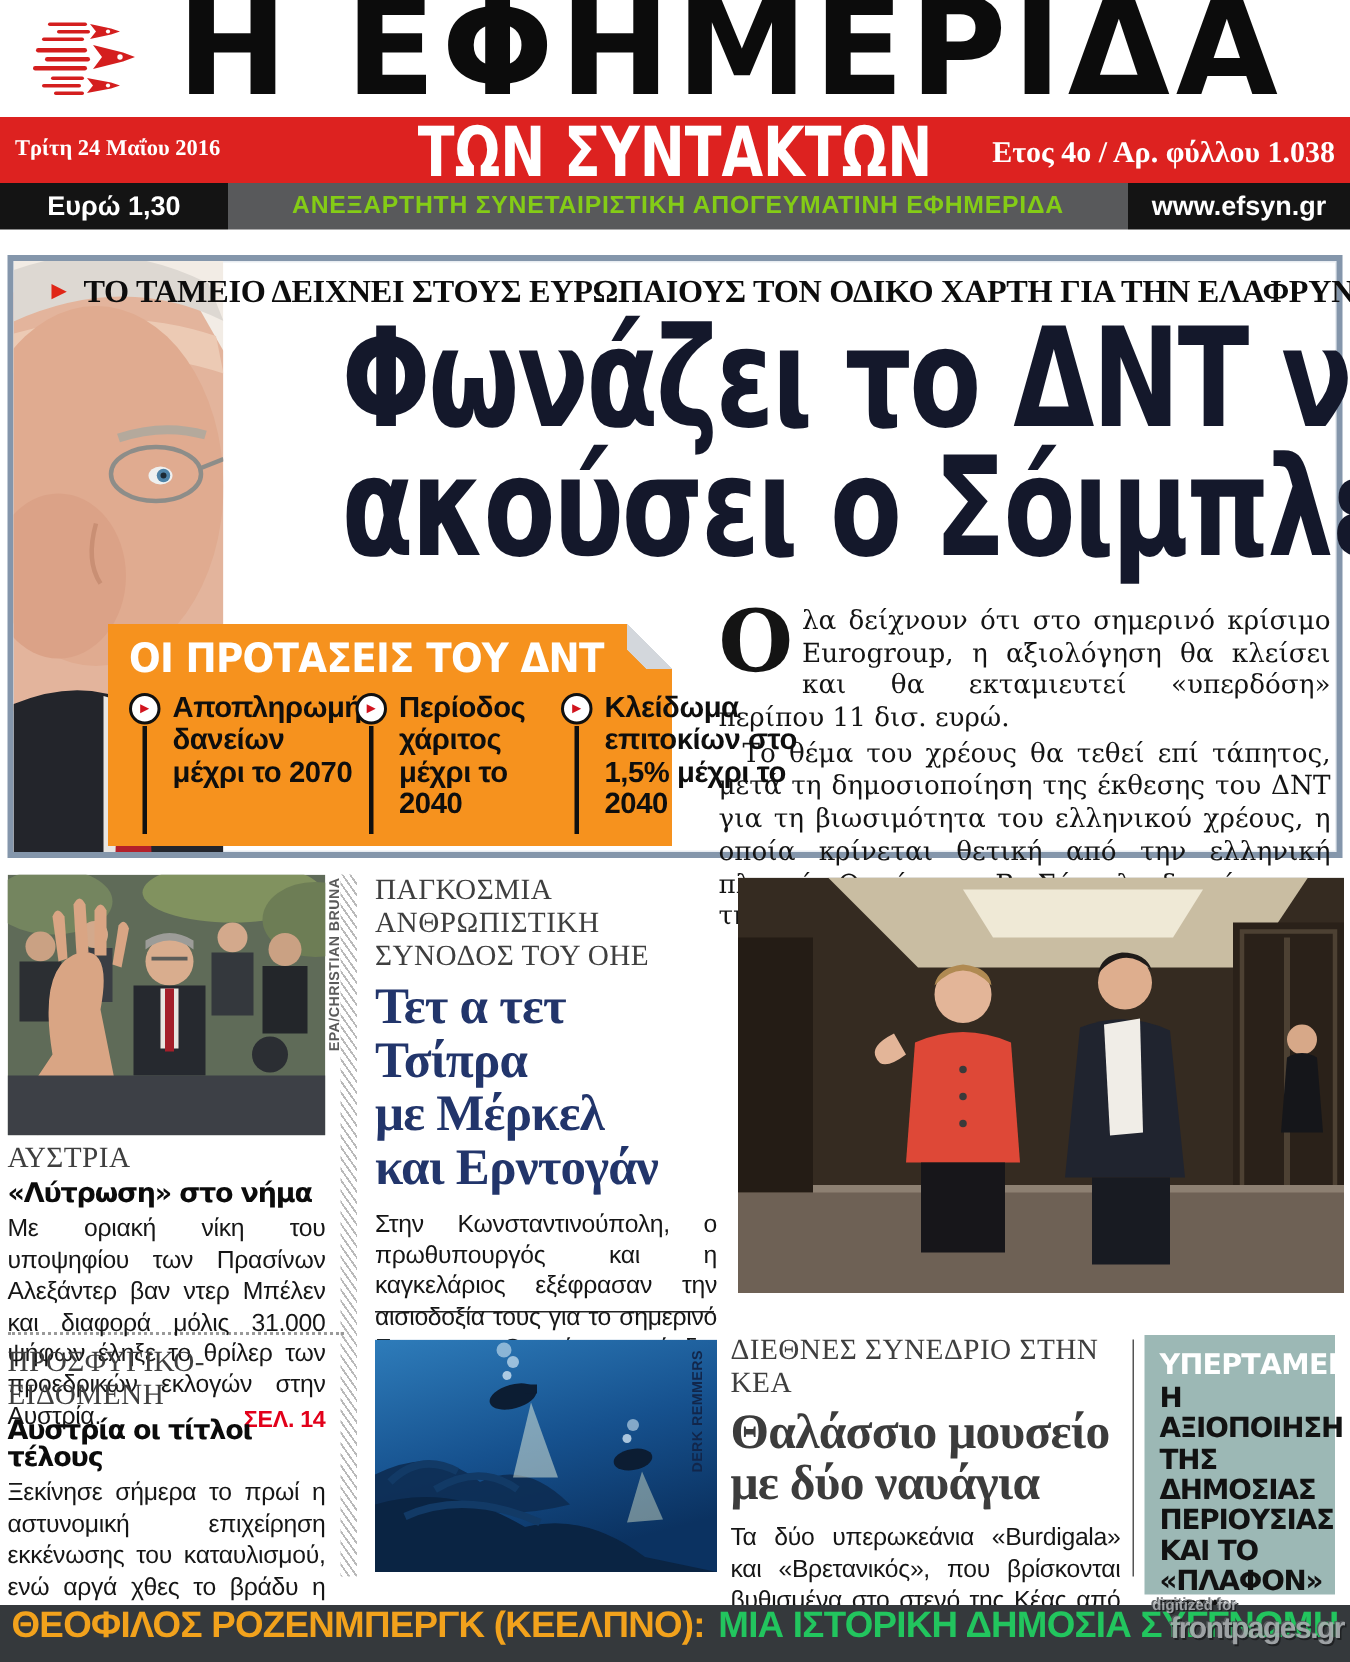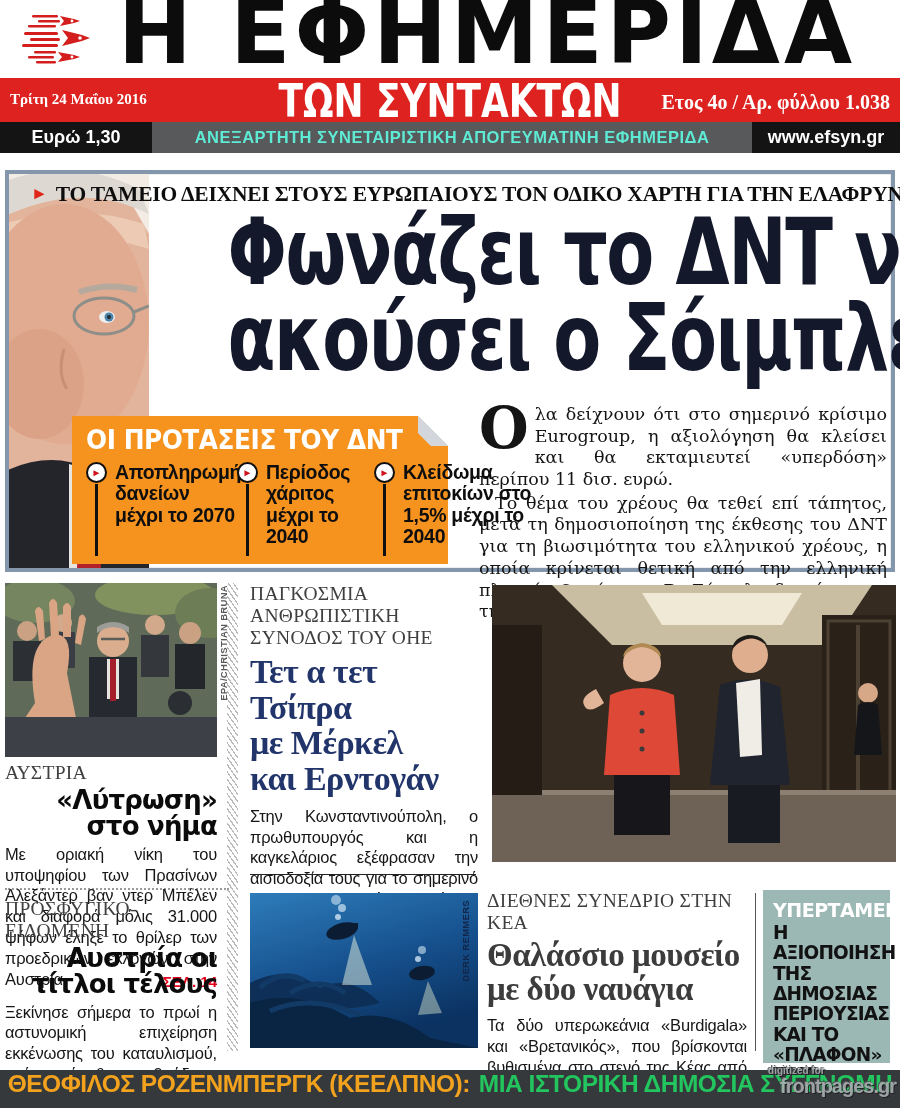--- a/index.html
+++ b/index.html
@@ -21,21 +21,21 @@
   .mast-red { position:absolute; left:0; top:78px; width:900px; height:44px; background:#dd2220; color:#fff; }
   .mast-date { position:absolute; left:10px; top:13px; font-family:"Liberation Serif", serif; font-weight:bold; font-size:15px; }
   .mast-issue { position:absolute; right:10px; top:13px; font-family:"Liberation Serif", serif; font-weight:bold; font-size:20px; }
   .mast-sub {
     position:absolute; left:0; top:0; width:900px; text-align:center;
     font-family:"DejaVu Sans", sans-serif; font-weight:bold; font-size:46px; line-height:46px;
     transform:scaleX(0.78); transform-origin:center; letter-spacing:0; white-space:nowrap;
   }
   .mast-info { position:absolute; left:0; top:122px; width:900px; height:31px; display:flex; }
   .mast-price { width:152px; background:#141414; color:#fff; display:flex; align-items:center; justify-content:center; font-weight:bold; font-size:18px; }
-  .mast-tagline { flex:1; background:#58595b; color:#5eead4; display:flex; align-items:center; justify-content:center; font-weight:bold; font-size:16.5px; letter-spacing:.5px;text-align:center; }
+  .mast-tagline { flex:1; background:#58595b; color:#84cc16; display:flex; align-items:center; justify-content:center; font-weight:bold; font-size:16.5px; letter-spacing:.5px;text-align:center; }
   .mast-site { width:148px; background:#141414; color:#fff; display:flex; align-items:center; justify-content:center; font-weight:bold; font-size:18px; }
 
   
   .lead-box {
     position:absolute; left:5px; top:170px; width:890px; height:402px;
     border:4px solid #8496ab; background:#fff;
     box-shadow:inset 0 0 0 1px #e9edf2;
   }
   .schauble { position:absolute; left:0; top:0; width:140px; height:394px; overflow:hidden; }
   .lead-kicker {
@@ -103,21 +103,21 @@
   .credit-v {
     position:absolute; writing-mode:vertical-rl; transform:rotate(180deg);
     font-size:9.5px; font-weight:bold; letter-spacing:.3px; white-space:nowrap;
   }
   .credit-austria { left:218px; top:585px; color:#5a5a5a; position:absolute; }
   .credit-divers { left:460px; top:900px; color:#12264a; }
 
   
   .art { position:absolute; }
   .art-kicker { font-family:"Liberation Serif", serif; font-size:19.5px; color:#3f3f3f; letter-spacing:.3px; line-height:1.12; }
-  .art-head-sans { font-family:"DejaVu Sans", sans-serif; font-weight:bold; font-size:26px; letter-spacing:-0.8px; color:#0b0b0b; margin:3px 0 4px; line-height:1.02;text-align:right; }
+  .art-head-sans { font-family:"DejaVu Sans", sans-serif; font-weight:bold; font-size:18px; letter-spacing:-0.8px; color:#0b0b0b; margin:3px 0 4px; line-height:1.02; }
   .art-body { font-size:16.5px; line-height:1.26; text-align:justify; color:#161616; font-weight:500; letter-spacing:-0.2px; }
   .art-austria { left:5px; top:762px; width:212px; }
   .art-refugees { left:5px; top:898px; width:212px; }
   .art-unsummit { left:250px; top:583px; width:228px; }
   .art-kea { left:487px; top:890px; width:260px; }
   .head-serif-blue { font-family:"Liberation Serif", serif; font-weight:bold; color:#22356b; font-size:34px; line-height:1.04; letter-spacing:-0.5px; margin:6px 0 10px; }
   .head-serif-gray { font-family:"Liberation Serif", serif; font-weight:bold; color:#3c3c3c; font-size:33px; line-height:1.05; letter-spacing:-0.5px; margin:4px 0 8px; }
 
   
   .teal-box {

